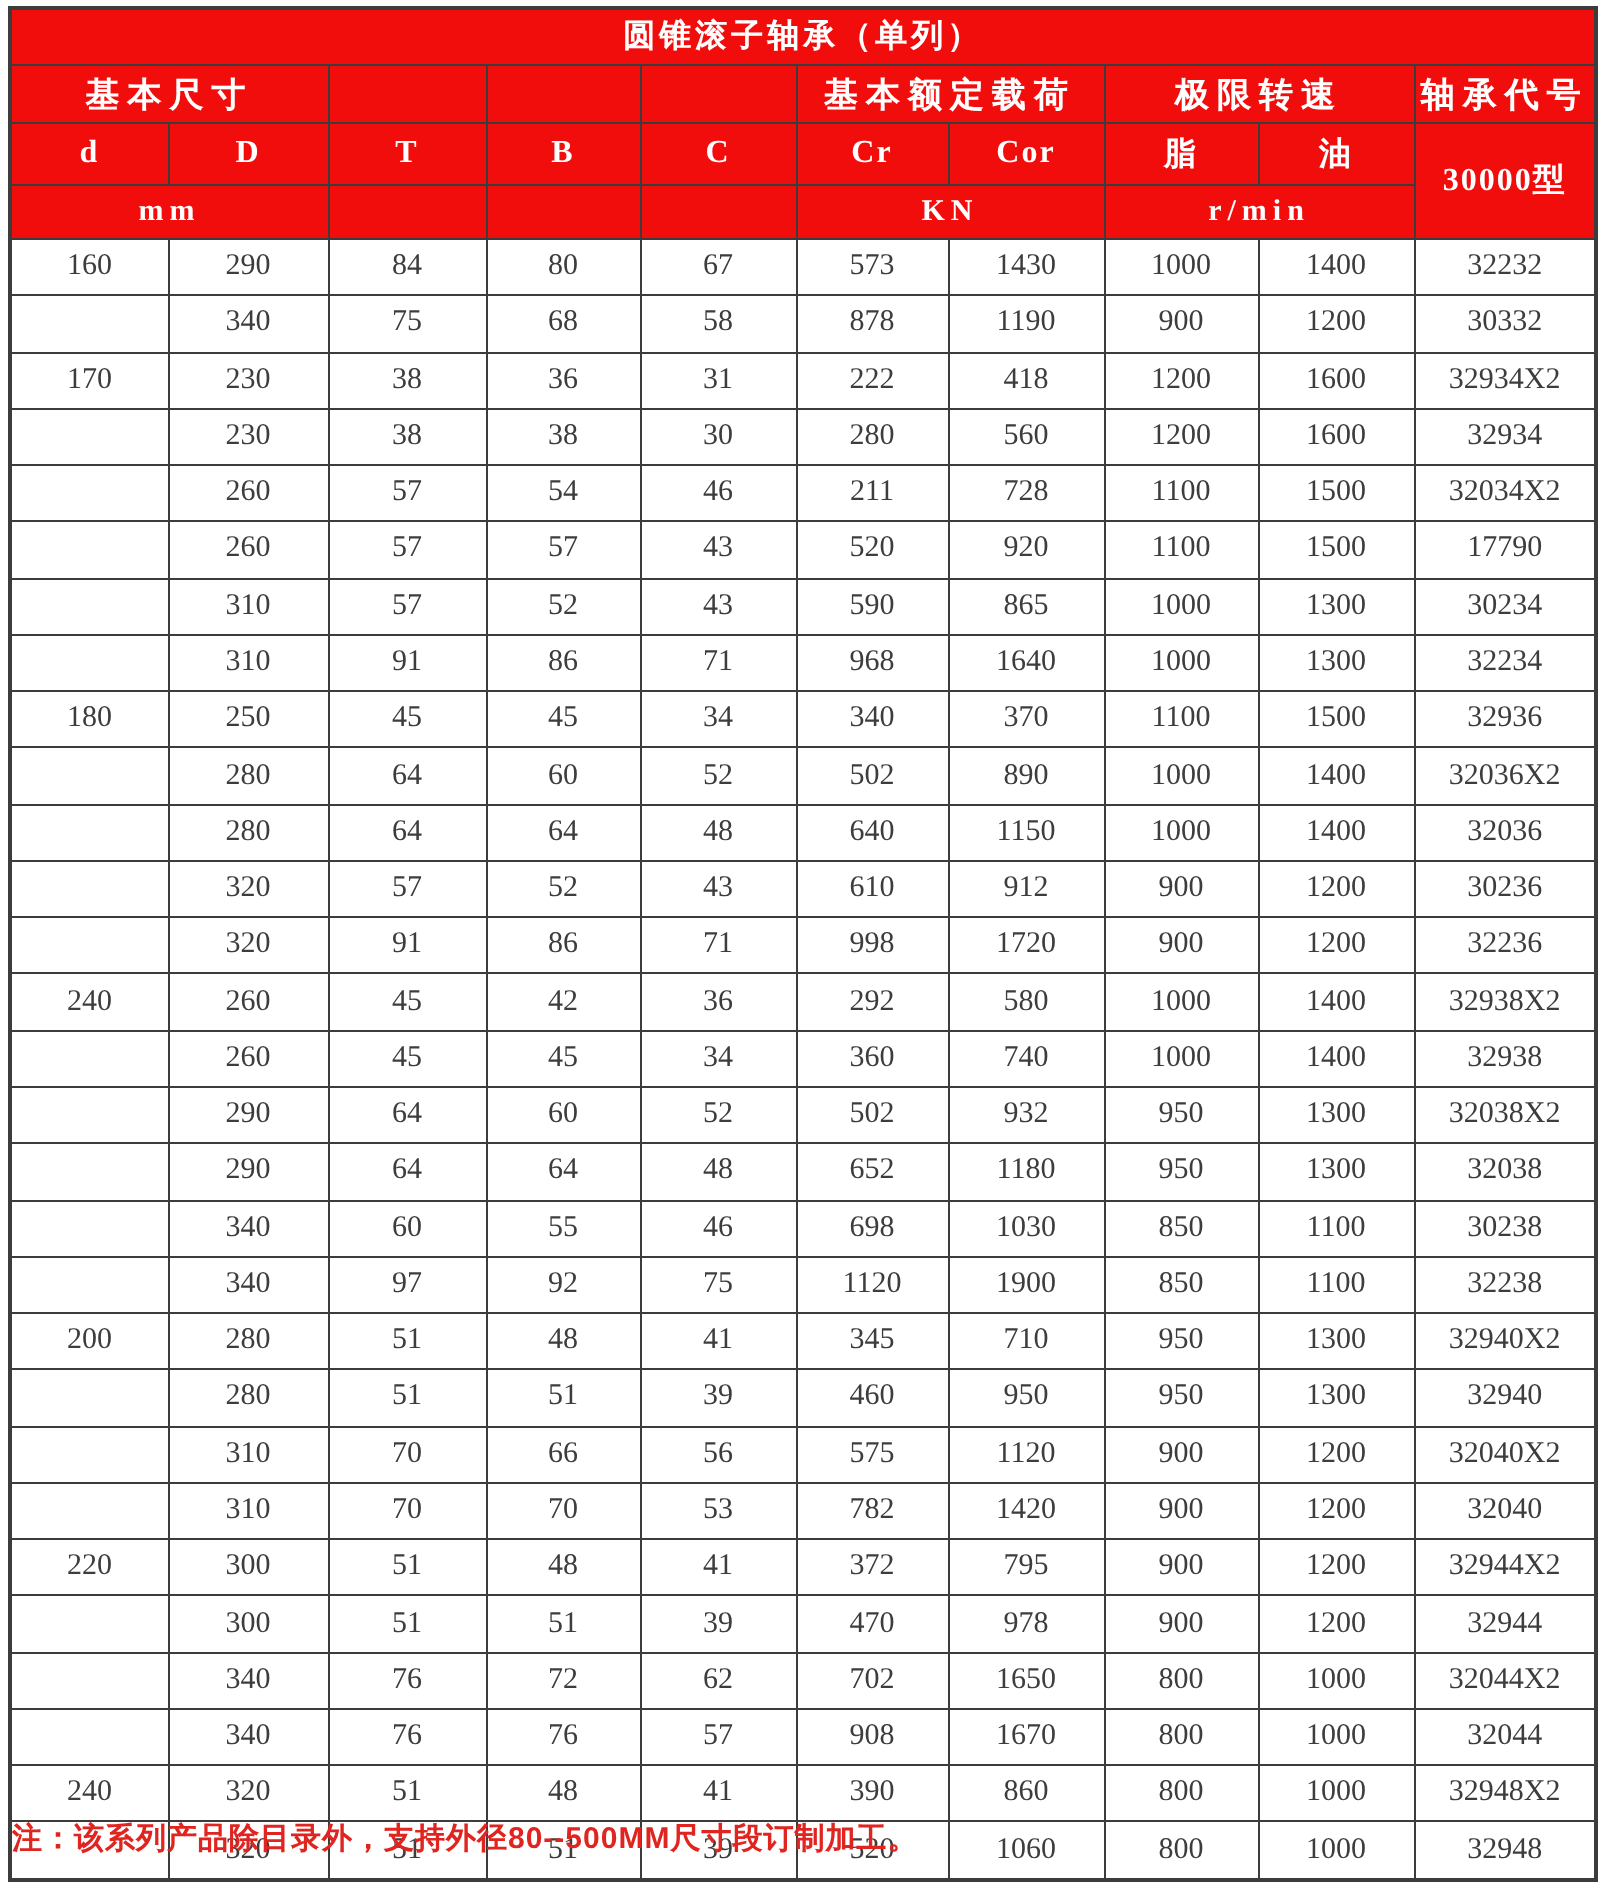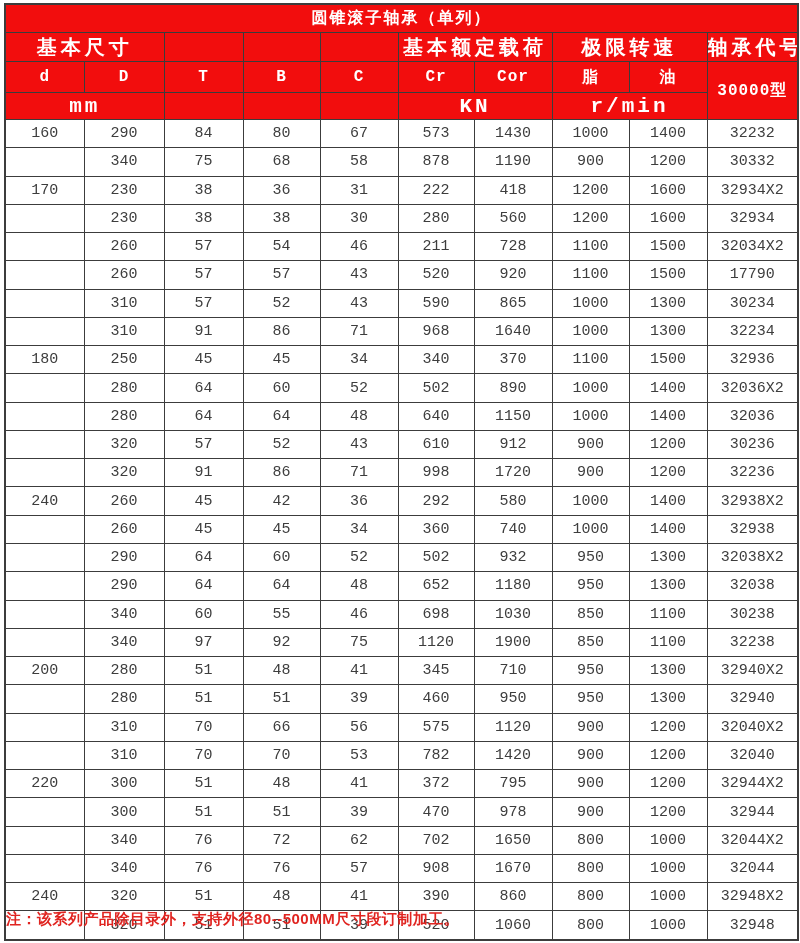--- a/index.html
+++ b/index.html
@@ -8,44 +8,44 @@
     --body-text:#3d3d3d;
     --note-red:#e02420;
   }
   html,body{margin:0;padding:0;}
   body{
     width:800px;height:943px;
     background:#ffffff;
     font-family:"Liberation Serif","DejaVu Serif",serif;
     position:relative;
   }
-  .table-wrap{position:absolute;left:4px;top:3px;width:652px;font-family:Liberation Mono, monospace;}
+  .table-wrap{position:absolute;left:4px;top:3px;width:652px;}
   table{
     width:793px;
     border-collapse:collapse;
     table-layout:fixed;
     border:2px solid var(--grid-dark);
   }
   th,td{
     border:1px solid var(--grid-dark);
     text-align:center;
     vertical-align:middle;
     padding:0;
     overflow:hidden;
     white-space:nowrap;
   }
   thead th{
     background:var(--header-red);
     color:#ffffff;
     font-weight:bold;
   }
   .row-title th{height:27px;font-size:16px;letter-spacing:2px;}
-  .row-groups th{height:28px;font-size:20px;letter-spacing:4px;}
+  .row-groups th{height:28px;font-size:17px;letter-spacing:4px;}
   .row-cols th{height:30px;font-size:16px;letter-spacing:1px;}
-  .row-units th{height:26px;font-size:21px;letter-spacing:3px;}
+  .row-units th{height:26px;font-size:15px;letter-spacing:3px;}
   .series-cell{font-size:15px;letter-spacing:1px;}
   tbody td{
     height:27.28px;
     background:#ffffff;
     color:var(--body-text);
     font-size:15px;
   }
   .note{
     position:absolute;
     left:6px;top:910px;

